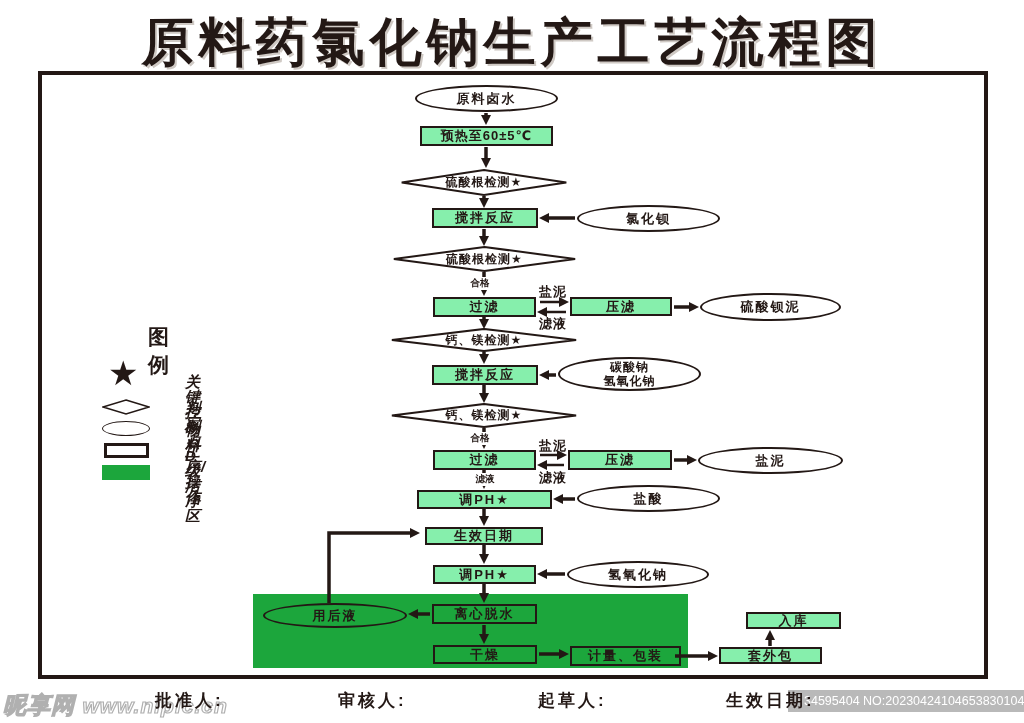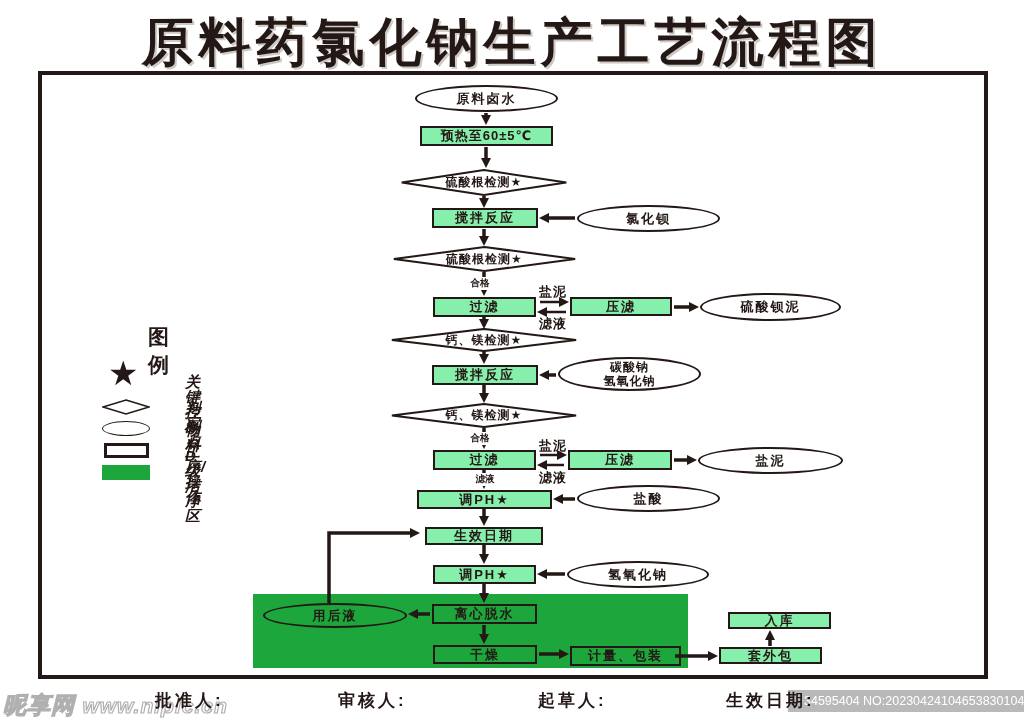--- a/index.html
+++ b/index.html
@@ -188,21 +188,21 @@
 
   <div class="node rect" style="left:433px;top:565px;width:103px;height:19px">调PH★</div>
   <div class="node ellipse" style="left:567px;top:561px;width:142px;height:27px">氢氧化钠</div>
 
   <div class="node ellipse transparent" style="left:263px;top:603px;width:144px;height:25px">用后液</div>
   <div class="node rect transparent" style="left:432px;top:604px;width:105px;height:20px">离心脱水</div>
   <div class="node rect transparent" style="left:433px;top:645px;width:104px;height:19px">干燥</div>
   <div class="node rect transparent" style="left:570px;top:646px;width:111px;height:20px">计量、包装</div>
 
   <div class="node rect" style="left:719px;top:647px;width:103px;height:17px">套外包</div>
-  <div class="node rect" style="left:728px;top:612px;width:103px;height:17px">入库</div>
+  <div class="node rect" style="left:746px;top:612px;width:95px;height:17px">入库</div>
 
   <span class="edge-label" style="left:534px;top:283px;width:38px">盐泥</span>
   <span class="edge-label" style="left:534px;top:315px;width:38px">滤液</span>
   <span class="edge-label" style="left:534px;top:437px;width:38px">盐泥</span>
   <span class="edge-label" style="left:534px;top:469px;width:38px">滤液</span>
   <span class="edge-label small" style="left:466px;top:277px;width:26px">合格</span>
   <span class="edge-label small" style="left:466px;top:432px;width:26px">合格</span>
   <span class="edge-label small" style="left:470px;top:473px;width:28px">滤液</span>
 
   <div class="legend">

